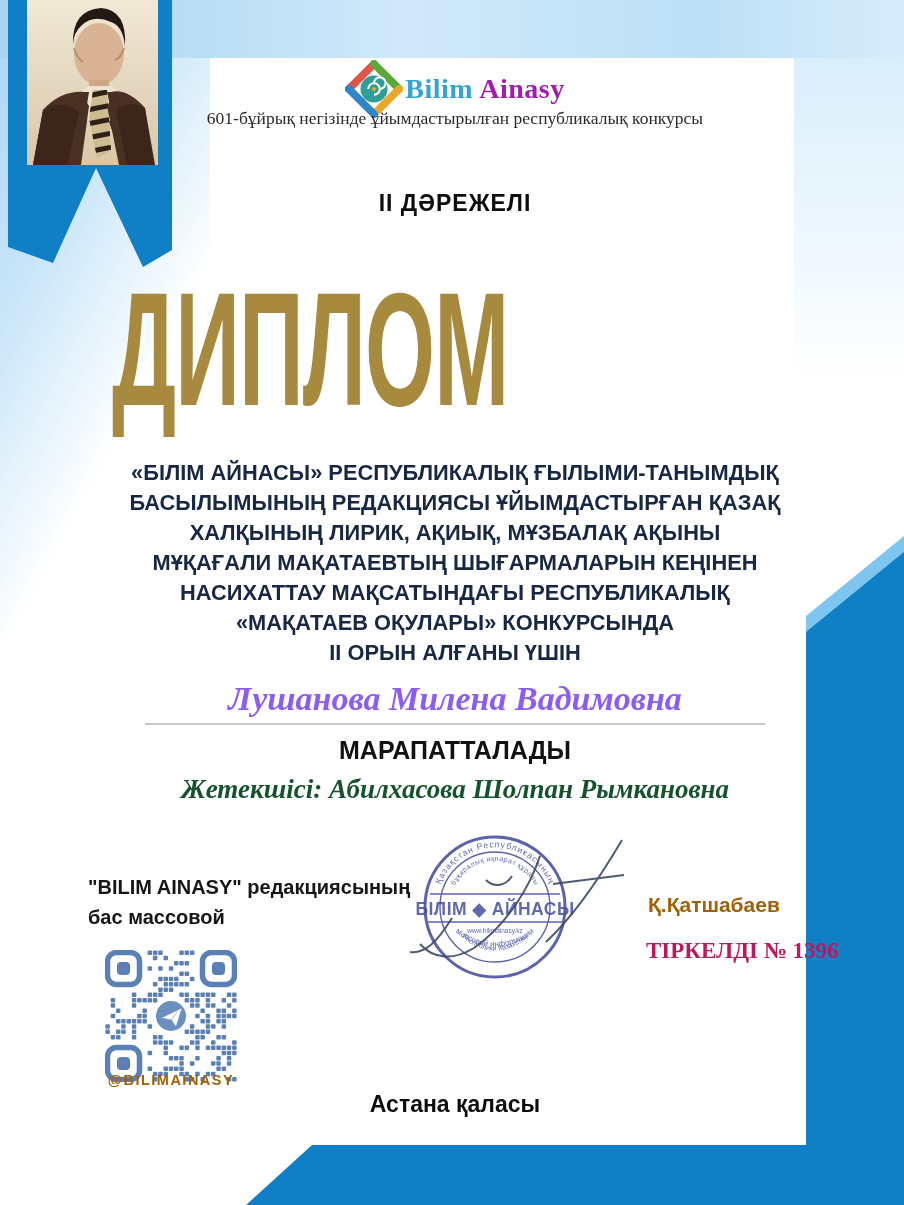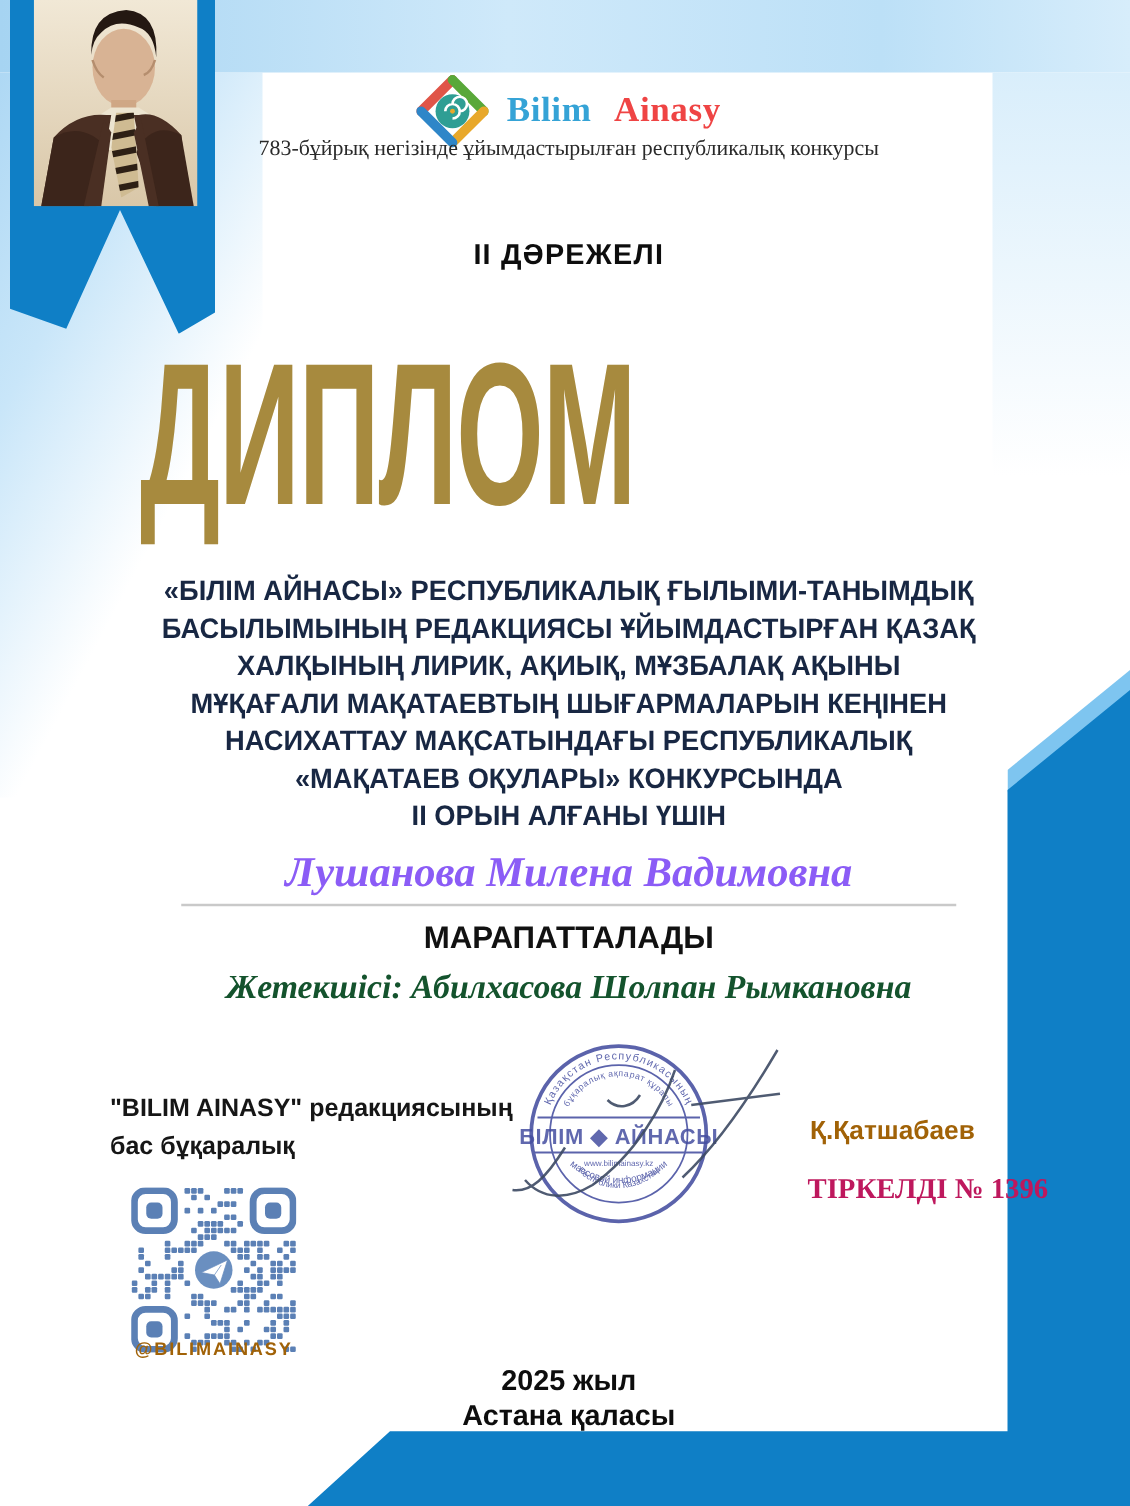--- a/index.html
+++ b/index.html
@@ -18,24 +18,24 @@
   .shape-bottom{left:0;top:0;width:904px;height:1205px;background:#0f7fc6;
     clip-path:polygon(806px 632px,904px 552px,904px 1205px,246px 1205px,312px 1145px,806px 1145px);}
   .shape-stripe{left:0;top:0;width:904px;height:1205px;background:#7ec5f0;
     clip-path:polygon(806px 616px,904px 536px,904px 554px,806px 634px);}
 
   .ribbon{left:0;top:0;width:185px;height:275px;background:#0f7fc6;
     clip-path:polygon(8px 0,172px 0,172px 250px,143px 267px,96px 168px,53px 263px,8px 247px);}
   .photo{left:27px;top:0;width:131px;height:165px;}
 
   
-  .logo-row{left:90px;top:60px;width:730px;display:flex;align-items:center;justify-content:center;gap:14px;}
+  .logo-row{left:90px;top:60px;width:730px;display:flex;align-items:center;justify-content:center;gap:2px;}
   .logo-text{font-family:"Liberation Serif",serif;font-weight:bold;font-size:28px;letter-spacing:.5px;}
   .logo-bilim{color:#35a3d6;}
-  .logo-ainasy{color:#ef4444;margin-left:4px;}
+  .logo-ainasy{color:#a21caf;margin-left:4px;}
   .subtitle{left:90px;top:108px;width:730px;text-align:center;
     font-family:"Liberation Serif",serif;font-size:17.5px;color:#2a2a2a;}
 
   .degree{left:90px;top:190px;width:730px;text-align:center;
     font-size:23px;font-weight:bold;color:#0d0d0d;letter-spacing:1px;}
 
   .diploma-wrap{left:90px;top:262px;width:730px;height:172px;
     display:flex;align-items:center;justify-content:flex-start;}
   .diploma-word{font-size:100px;font-weight:800;color:#a78a3e;line-height:1;
     letter-spacing:-1px;transform:scale(0.9,1.62);}
@@ -121,21 +121,21 @@
       <line x1="30" y1="56" x2="4" y2="30" stroke="#2e86c8" stroke-width="8"></line>
     </g>
     <polygon points="30,11 49,30 30,49 11,30" fill="#ffffff"></polygon>
     <circle cx="30" cy="30" r="14" fill="#2f9e94"></circle>
     <path d="M24,30 a6,6 0 1 1 6,6 M36,30 a6,6 0 1 0 -6,-6" stroke="#ffffff" stroke-width="2.2" fill="none"></path>
     <circle cx="30" cy="30" r="2" fill="#e8a82a"></circle>
   </svg>
   <span class="logo-text logo-bilim">Bilim</span>
   <span class="logo-text logo-ainasy">Ainasy</span>
 </div>
-<div class="abs subtitle">783-бұйрық негізінде ұйымдастырылған республикалық конкурсы</div>
+<div class="abs subtitle">601-бұйрық негізінде ұйымдастырылған республикалық конкурсы</div>
 
 <div class="abs degree">II ДӘРЕЖЕЛІ</div>
 
 <div class="abs diploma-wrap">
   <span class="diploma-word">ДИПЛОМ</span>
 </div>
 
 <div class="abs body-par">
   <div>«БІЛІМ АЙНАСЫ» РЕСПУБЛИКАЛЫҚ ҒЫЛЫМИ-ТАНЫМДЫҚ</div>
   <div>БАСЫЛЫМЫНЫҢ РЕДАКЦИЯСЫ ҰЙЫМДАСТЫРҒАН ҚАЗАҚ</div>
@@ -147,21 +147,21 @@
 </div>
 
 <div class="abs name-wrap">
   <span class="name">Лушанова Милена Вадимовна</span>
 </div>
 <div class="abs awarded">МАРАПАТТАЛАДЫ</div>
 <div class="abs supervisor">Жетекшісі: Абилхасова Шолпан Рымкановна</div>
 
 <div class="abs issuer">
   <div>"BILIM AINASY" редакциясының</div>
-  <div>бас бұқаралық</div>
+  <div>бас массовой</div>
 </div>
 
 <svg class="abs stamp-svg" viewBox="0 0 260 172">
   <g stroke="#454ea0" fill="none" opacity="0.88">
     <circle cx="105" cy="85" r="70" stroke-width="3"></circle>
     <circle cx="105" cy="85" r="55" stroke-width="1.4"></circle>
     <line x1="40" y1="72" x2="170" y2="72" stroke-width="1.6"></line>
     <line x1="38" y1="100" x2="172" y2="100" stroke-width="1.6"></line>
   </g>
   <defs>
@@ -363,15 +363,14 @@
     <rect x="97.5" y="2.5" width="32" height="32" rx="9" fill="none" stroke="#5b80b5" stroke-width="5.5"></rect>
     <rect x="107" y="12" width="13" height="13" rx="4" fill="#5b80b5"></rect>
     <rect x="2.5" y="97.5" width="32" height="32" rx="9" fill="none" stroke="#5b80b5" stroke-width="5.5"></rect>
     <rect x="12" y="107" width="13" height="13" rx="4" fill="#5b80b5"></rect>
     <circle cx="66" cy="66" r="15" fill="#6a8fc0"></circle>
     <path d="M56,68 L77,58 L71,77 L66.5,70 Z M66.5,70 L72,62" fill="#ffffff" stroke="#6a8fc0" stroke-width="0.6"></path>
   </svg>
 <div class="abs qr-caption">@BILIMAINASY</div>
 
 <div class="abs footer">
-  <div>2025 жыл</div>
   <div>Астана қаласы</div>
 </div>
 
 </body></html>

